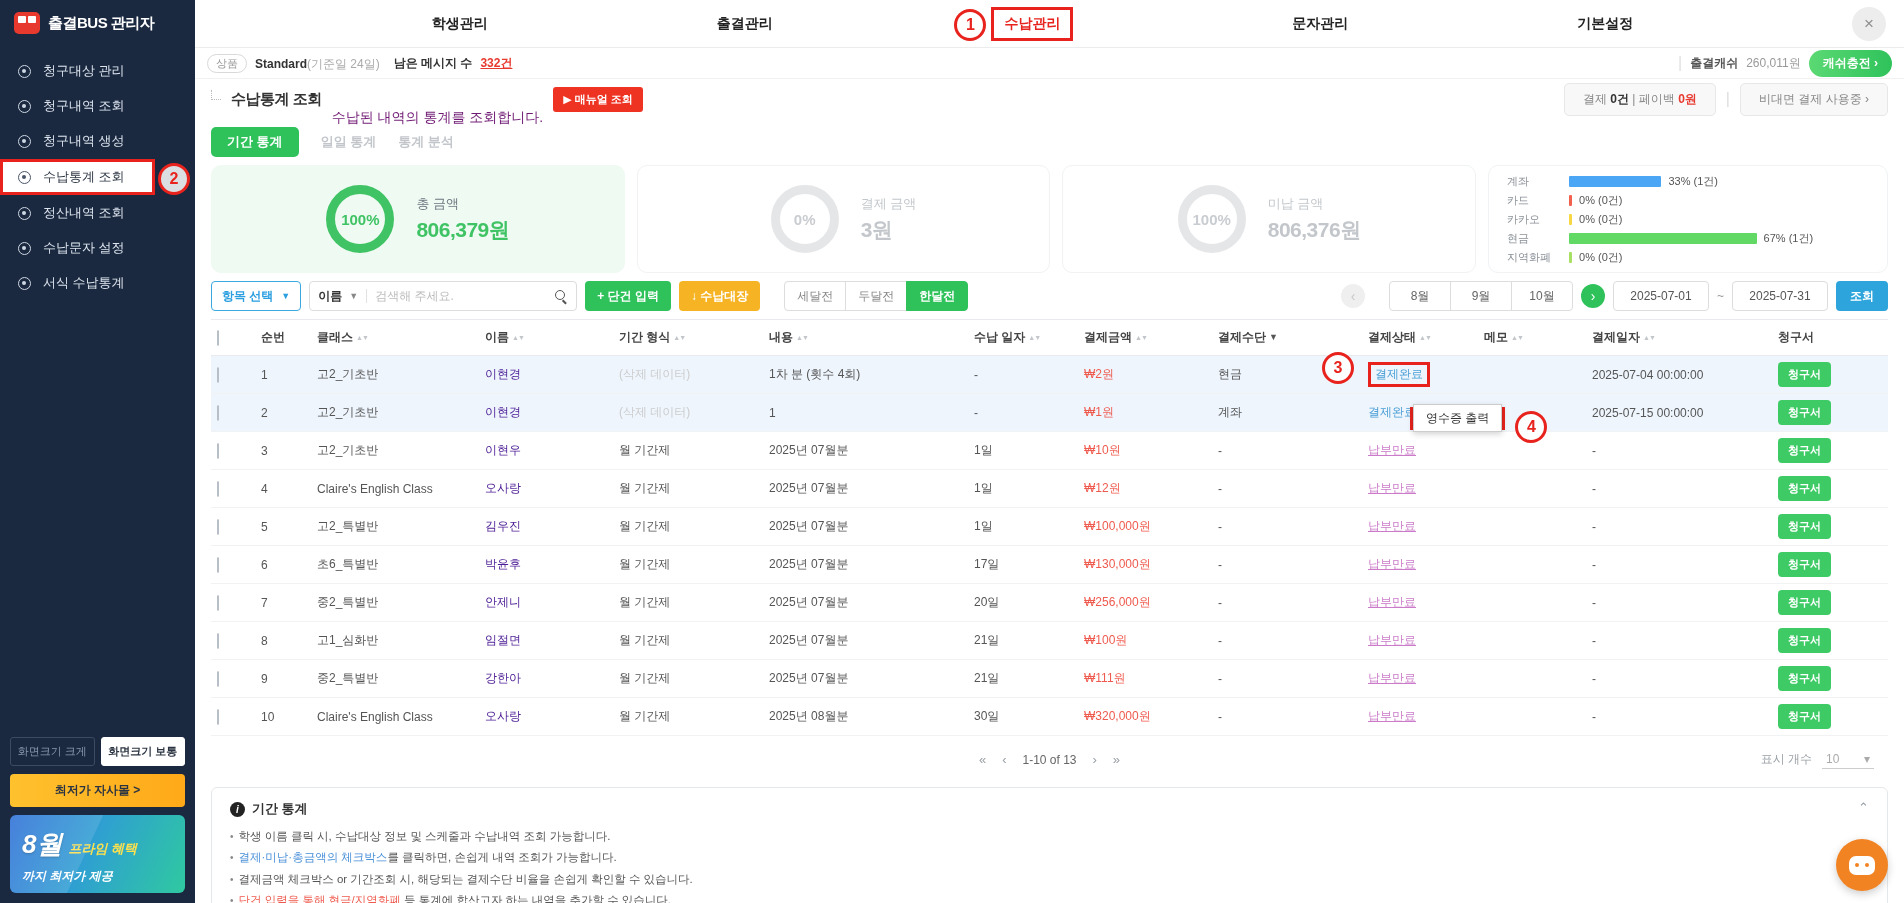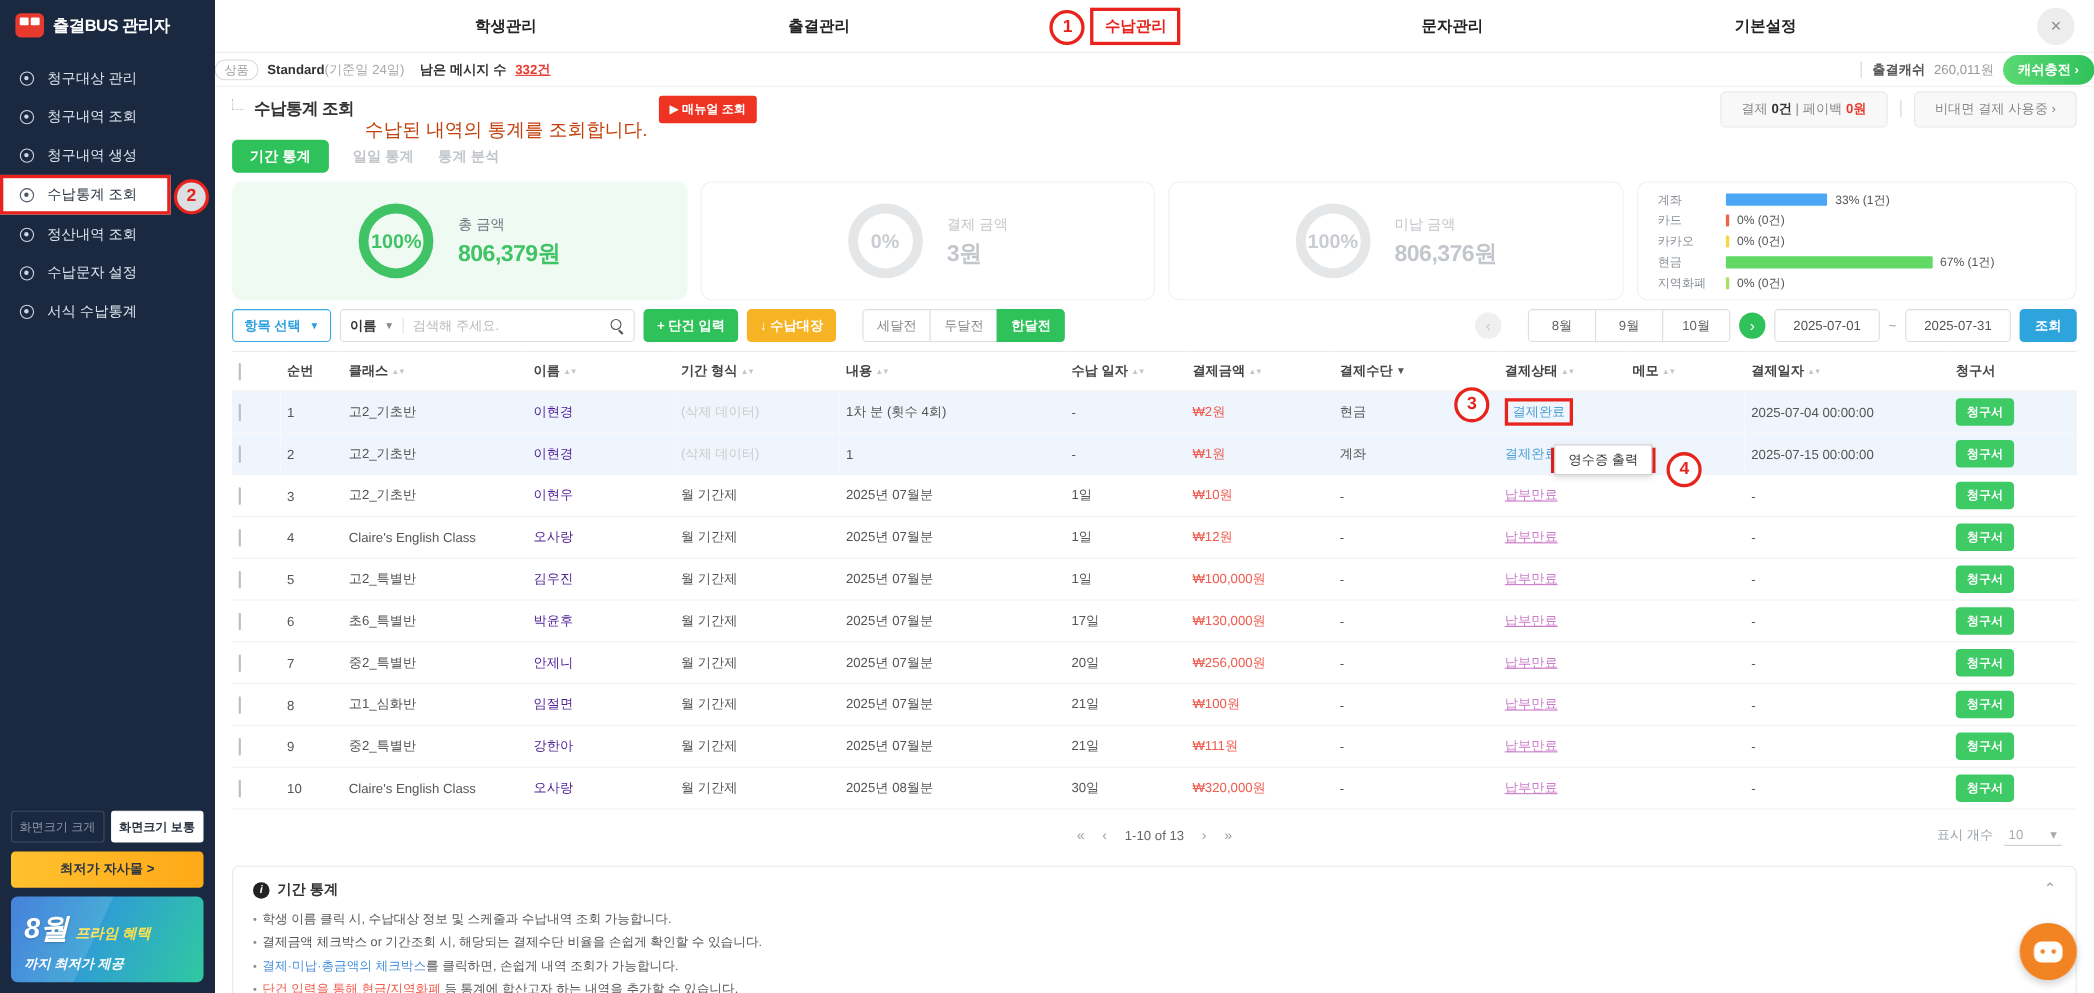--- a/index.html
+++ b/index.html
@@ -56,53 +56,53 @@
   .main { margin-left:195px; width:1709px; height:903px; position:relative; background:#fff; }
 
   .topnav { height:48px; display:flex; align-items:center; border-bottom:1px solid #ececec; padding:0 18px; }
   .topnav-tabs { flex:1; display:flex; justify-content:space-evenly; align-items:center; }
   .nav-tab { font-size:14px; color:#222; font-weight:bold; cursor:pointer; padding:5px 10px; position:relative;}
   .nav-tab.active { color:#e8231d; border:3px solid #e8231d; }
   .circle-1 { position:absolute; left:-40px; top:-1px; }
   .close-btn { width:34px; height:34px; border-radius:50%; background:#ededed; color:#8f8f8f; font-size:17px;
     display:flex; align-items:center; justify-content:center; cursor:pointer; }
 
-  .statusbar { height:31px; display:flex; align-items:center; padding:0 0; border-bottom:1px solid #f1f1f1; gap:8px;}
+  .statusbar { height:31px; display:flex; align-items:center; padding:0 12px; border-bottom:1px solid #f1f1f1; gap:8px;}
   .badge-pill { border:1px solid #d9d9d9; border-radius:10px; color:#9a9a9a; font-size:11px; padding:1px 8px; }
   .plan-name { font-size:12px; font-weight:bold; color:#333; }
   .plan-note { font-size:12px; color:#aaa; }
   .msg-label { font-size:12px; font-weight:bold; color:#333; margin-left:6px;}
   .msg-count { font-size:12px; font-weight:bold; color:#e8392f; text-decoration:underline; cursor:pointer;}
   .status-right { margin-left:auto; display:flex; align-items:center; gap:8px;}
   .cash-div { color:#e0e0e0; }
   .cash-label { font-size:12px; font-weight:bold; color:#555; }
   .cash-amount { font-size:12px; color:#9a9a9a; }
   .charge-btn { background:linear-gradient(90deg,#5bd973,#2fc25b); color:#fff; font-size:12px; font-weight:bold;
     border-radius:14px; padding:5px 14px; cursor:pointer; }
 
   .pagehead { height:40px; display:flex; align-items:center; padding:0 16px; gap:10px; }
   .tree-mark { width:10px; height:10px; border-left:1px dotted #bbb; border-bottom:1px dotted #bbb; margin-top:-8px;}
   .page-title { font-size:15px; font-weight:bold; color:#333; letter-spacing:-0.5px;}
-  .page-sub { font-size:17px; color:#c2410c;margin-top:38px; }
+  .page-sub { font-size:14px; color:#701a75;margin-top:38px; }
   .manual-btn { background:#ee3323; color:#fff; font-size:11px; font-weight:bold; border-radius:3px; padding:5px 10px; cursor:pointer;}
   .pagehead-right { margin-left:auto; display:flex; align-items:center; gap:10px; }
   .summary-btn { background:#f8f8f8; border:1px solid #e7e7e7; border-radius:5px; font-size:12px; color:#888;
     padding:7px 18px; cursor:pointer; }
   .summary-btn b.cnt { color:#333; } .summary-btn b.amt { color:#e8392f; }
   .vdiv { color:#ddd; }
 
   .stat-tabs { display:flex; align-items:center; gap:22px; padding:8px 16px 6px; }
   .stat-tab { font-size:13px; font-weight:bold; color:#c2c6cb; cursor:pointer; }
   .stat-tab.active { background:#2fc25b; color:#fff; padding:6px 16px; border-radius:5px; }
 
   .cards { display:flex; gap:12px; margin:2px 16px 8px; height:108px; }
   .card { flex:1; border-radius:10px; display:flex; align-items:center; justify-content:center; gap:22px; background:#fff; border:1px solid #f0f2f4;}
   .card.green { background:#effaf3; border-color:#effaf3; }
   .ring { width:68px; height:68px; border-radius:50%; display:flex; align-items:center; justify-content:center;
-    font-weight:bold; font-size:18px; border:9px solid #e4e6e8; color:#c9ccd0; flex:0 0 auto;text-align:center;}
+    font-weight:bold; font-size:15px; border:9px solid #e4e6e8; color:#c9ccd0; flex:0 0 auto;text-align:center;}
   .card.green .ring { border-color:#3fc364; color:#3fc364; }
   .card-label { font-size:13px; color:#c3c7cb; margin-bottom:3px;}
   .card-value { font-size:21px; font-weight:bold; color:#c3c7cb; letter-spacing:-0.5px;}
   .card.green .card-label { color:#6f7680; }
   .card.green .card-value { color:#3fc364; }
   .card.chart { flex:0 0 400px; flex-direction:column; align-items:stretch; justify-content:center; gap:0; padding:10px 18px;}
   .chart-row { display:flex; align-items:center; height:15px; margin:2px 0;}
   .chart-label { width:62px; font-size:11px; color:#8a9097; }
   .chart-bar { height:11px; border-radius:1px; margin-right:7px;}
   .chart-val { font-size:11px; color:#555; white-space:nowrap;}
@@ -587,22 +587,22 @@
   </div>
 
   <div class="infobox">
     <div class="info-title-row">
       <span class="info-ico">i</span>
       <span class="info-title">기간 통계</span>
       <span class="collapse-ico">⌃</span>
     </div>
     <ul class="bullets" id="bulletList">
         <li><span>학생 이름 클릭 시, 수납대상 정보 및 스케줄과 수납내역 조회 가능합니다.</span></li>
+        <li><span class="seg-b">결제·미납·총금액의 체크박스</span><span>를 클릭하면, 손쉽게 내역 조회가 가능합니다.</span></li>
         <li><span>결제금액 체크박스 or 기간조회 시, 해당되는 결제수단 비율을 손쉽게 확인할 수 있습니다.</span></li>
-        <li><span class="seg-b">결제·미납·총금액의 체크박스</span><span>를 클릭하면, 손쉽게 내역 조회가 가능합니다.</span></li>
         <li><span class="seg-r">단건 입력을 통해</span><span> </span><span class="seg-r">현금/지역화폐</span><span> 등 통계에 합산고자 하는 내역을 추가할 수 있습니다.</span></li>
       </ul>
   </div>
 </div>
 
 <div class="fab">
     <span class="fab-bubble"></span>
   </div>
 
 </body></html>

